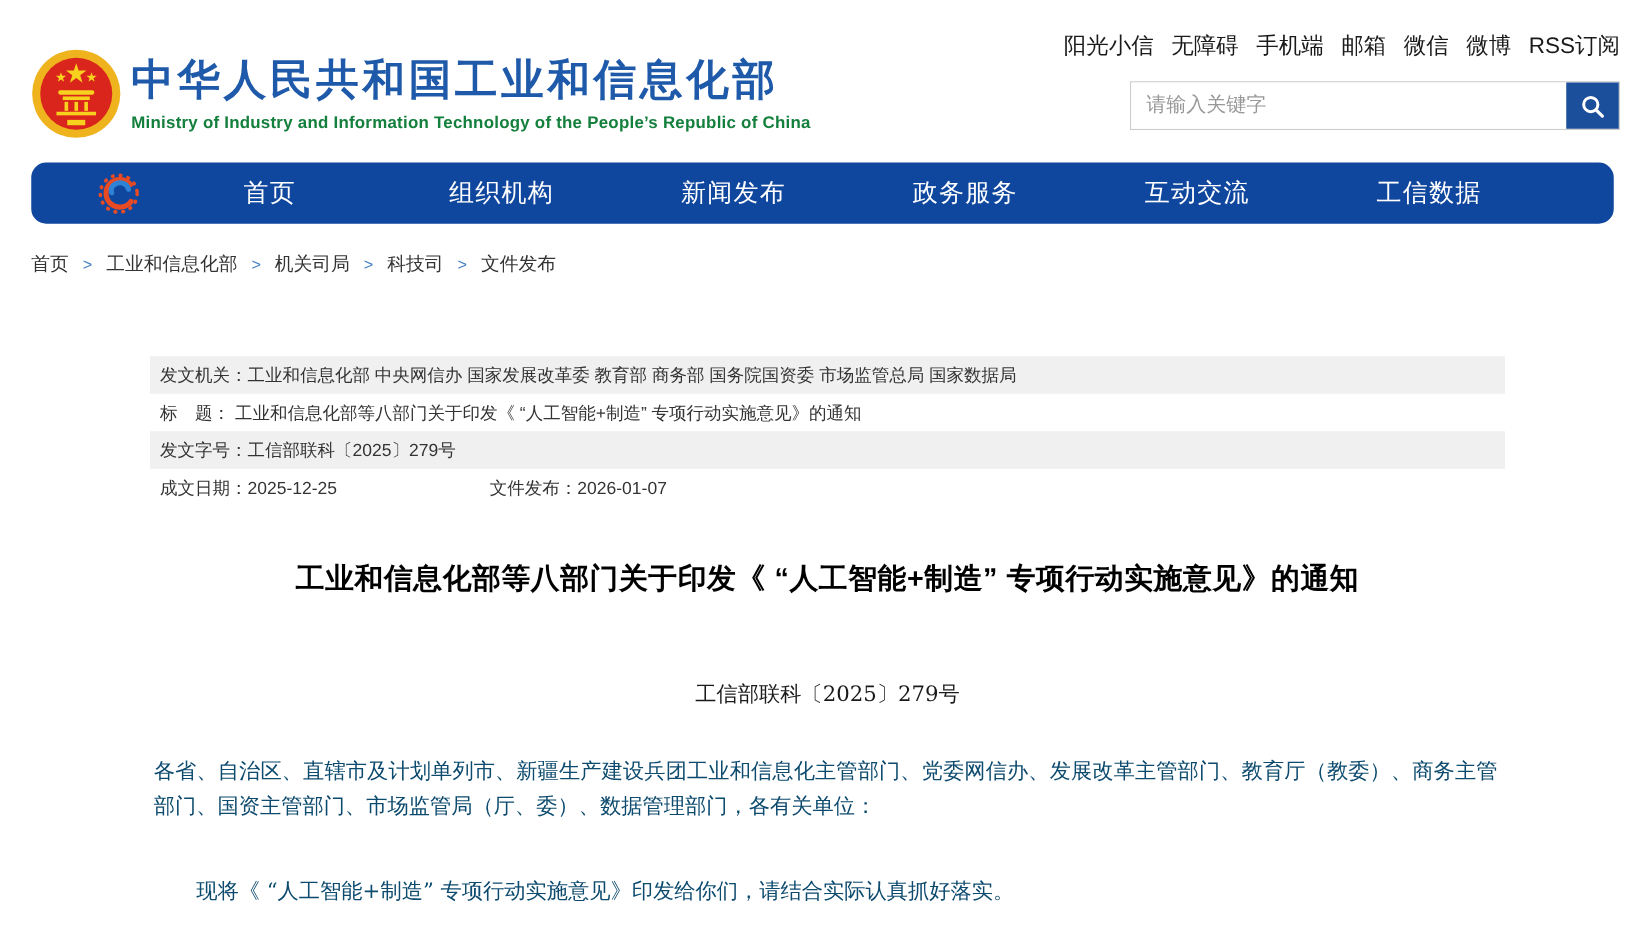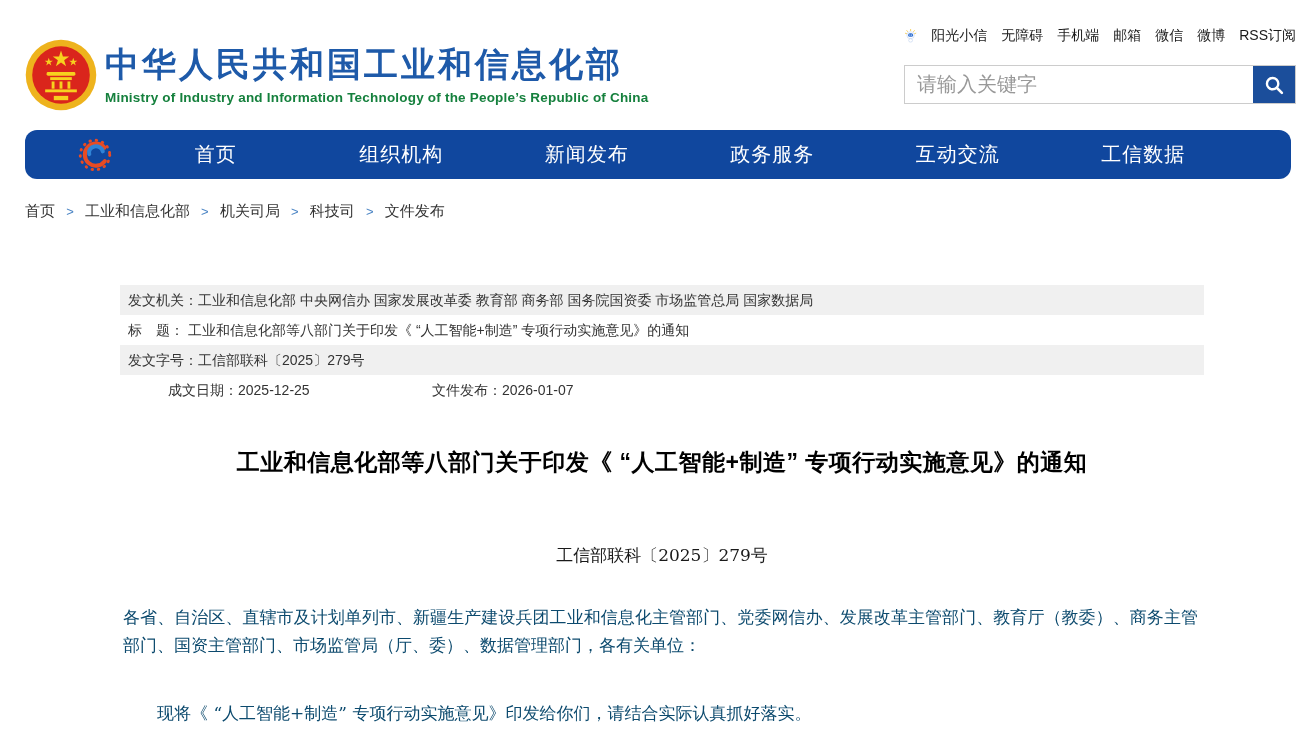--- a/index.html
+++ b/index.html
@@ -9,25 +9,25 @@
 
   
   .site-header { height:125px; padding:24px 20px 0 25px; display:flex; justify-content:space-between; }
   .brand { display:flex; align-items:center; cursor:pointer; }
   .emblem { width:72px; height:72px; display:block; margin-right:8px; }
   .site-title { color:#1e5aa9; font-size:34px; font-weight:bold; letter-spacing:3px; line-height:40px; }
   .site-subtitle { color:#15803d; font-size:13.5px; font-weight:bold; margin-top:6px; letter-spacing:.2px; }
 
   .header-right { width:392px; padding-top:0; }
   .top-links { display:flex; align-items:center; justify-content:flex-end; gap:14px;
-               font-size:14px; color:#1a1a1a; white-space:nowrap; }
+               font-size:18px; color:#1a1a1a; white-space:nowrap; }
   .top-links a { color:#1a1a1a; text-decoration:none; cursor:pointer; }
   .mascot { width:22px; height:24px; display:inline-block; }
   .search { margin-top:17px; display:flex; border:1px solid #ccc; height:39px; }
-  .search input { flex:1; border:0; outline:none; padding:0 12px; font-size:20px; color:#333;
+  .search input { flex:1; border:0; outline:none; padding:0 12px; font-size:16px; color:#333;
                   font-family:"Liberation Sans","DejaVu Sans",sans-serif; }
   .search input::placeholder { color:#999; }
   .search-btn { width:42px; background:#1b4e9b; border:0; cursor:pointer;
                 display:flex; align-items:center; justify-content:center; }
 
   
   .main-nav { margin:5px 25px 0 25px; height:49px; background:#10479e; border-radius:12px;
               display:flex; align-items:center; padding:0 55px 0 52px; }
   .nav-logo { width:36px; height:36px; margin-right:10px; flex:0 0 auto; }
   .nav-item { flex:1; text-align:center; color:#fff; font-size:20px; text-decoration:none;
@@ -37,21 +37,21 @@
   .breadcrumb { margin:23px 0 0 25px; font-size:15px; color:#333; }
   .breadcrumb a { color:#333; text-decoration:none; cursor:pointer; }
   .breadcrumb .sep { color:#4a84c4; margin:0 7px; font-size:13px; }
 
   
   main { width:1084px; margin:0 auto 0 120px; }
   .doc-info { margin-top:64px; font-size:14px; color:#333; }
   .doc-info .row { height:30px; line-height:30px; padding-left:8px; white-space:nowrap; overflow:hidden; }
   .doc-info .row.odd { background:#f0f0f0; }
   .doc-info .lbl { display:inline-block; min-width:60px; }
-  .doc-info .cell1 { display:inline-block; width:260px;margin-left:40px; }
+  .doc-info .cell1 { display:inline-block; width:260px; }
 
   .article-title { margin-top:42px; text-align:center; font-size:23px; font-weight:bold;
                    color:#000; letter-spacing:.5px; }
   .doc-number { margin-top:66px; text-align:center; font-size:17px; color:#1a1a1a;
                 font-family:"DejaVu Serif","Liberation Serif",serif; }
   .para { margin:36px 6px 0 3px; font-size:17px; line-height:28px; color:#0c4a6e;
           font-family:"DejaVu Serif","Liberation Serif",serif; text-align:justify; }
   .para.indent { text-indent:2em; margin-top:40px; }
 </style>
 </head>

